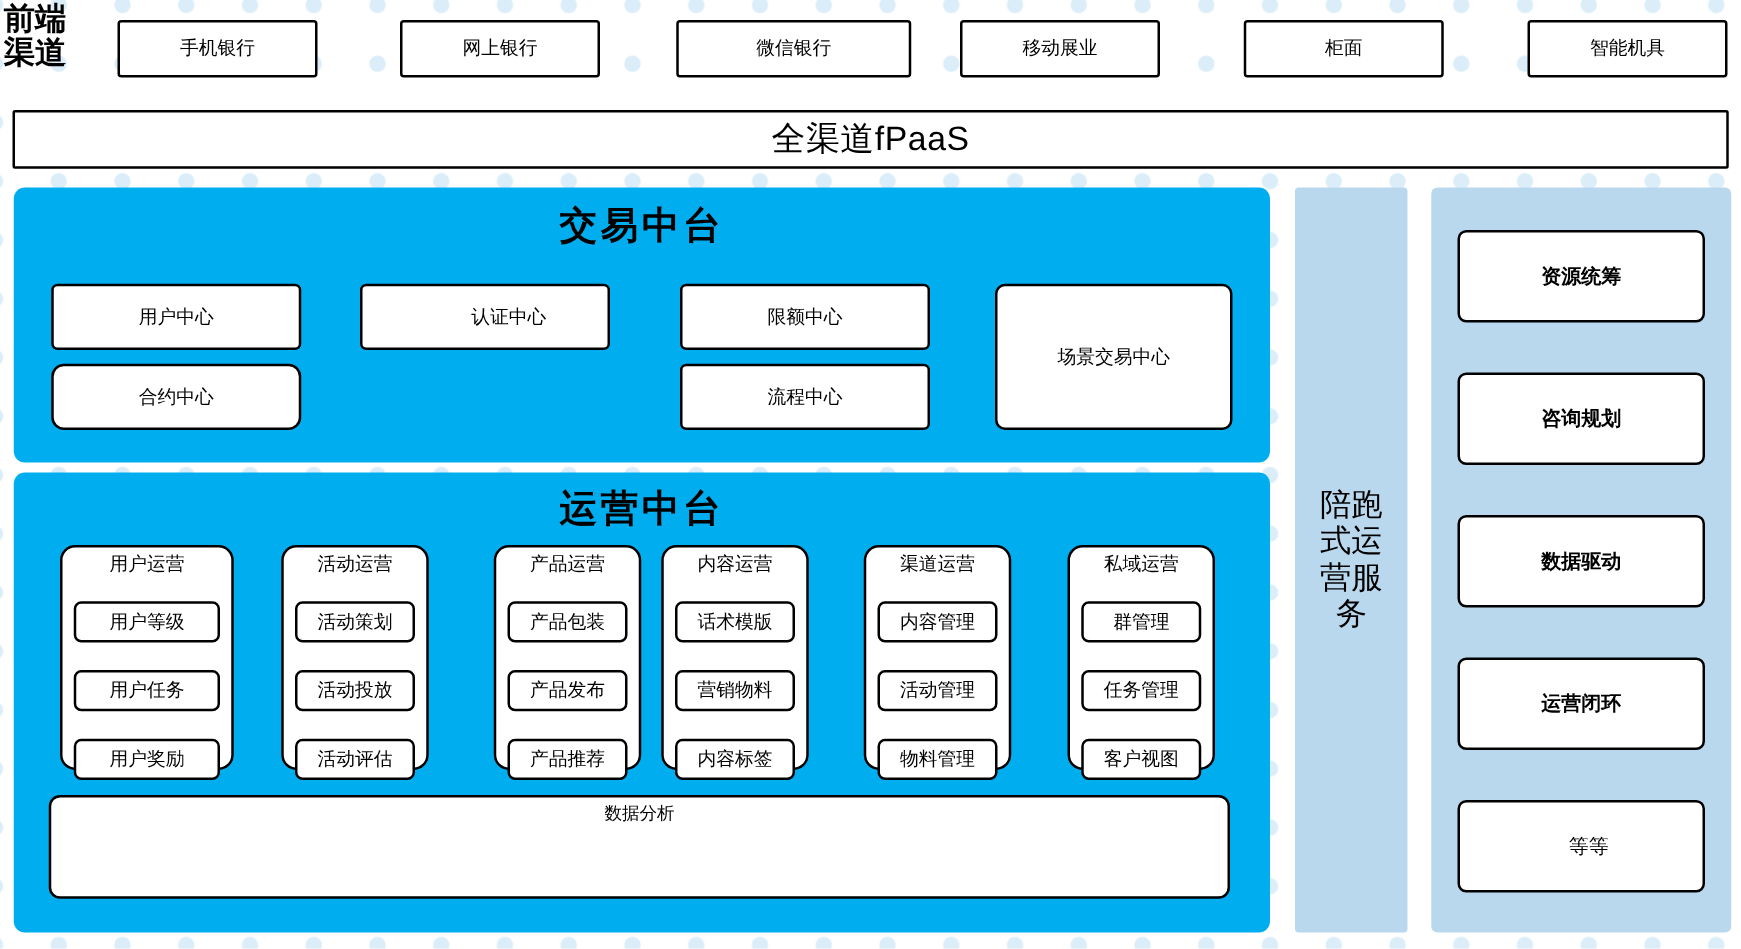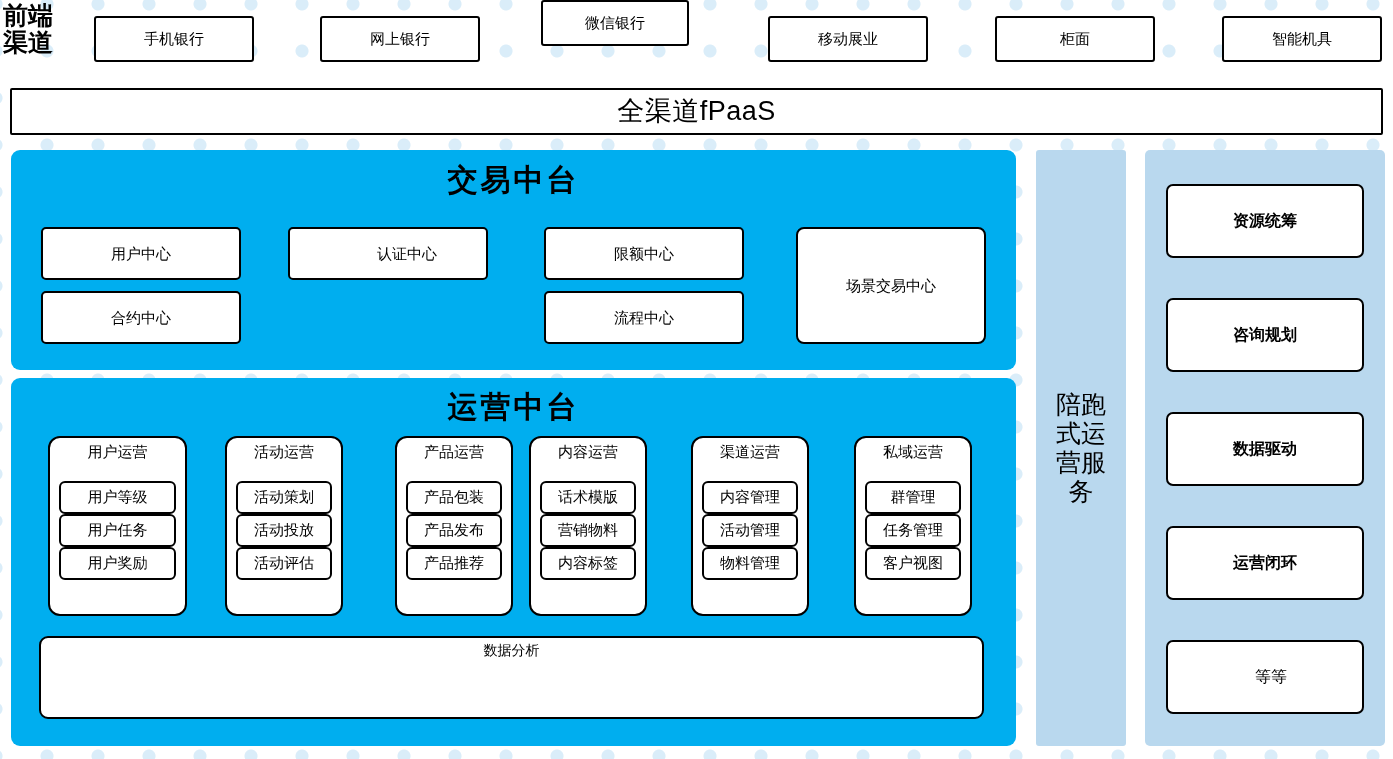--- a/index.html
+++ b/index.html
@@ -112,21 +112,21 @@
   .group-title {
     font-size: 15px;
     color: #000;
     margin-top: 6px;
     margin-bottom: 5px;
     line-height: 1;
   }
   .group-items {
     display: flex;
     flex-direction: column;
-    gap: 0;
+    gap: 22px;
     align-items: center;
     width: 100%;
     padding: 17px 9px 8px 9px;
   }
   .group-item {
     width: 100%;
     height: 33px;
     font-size: 15px;
     border: 2.2px solid #000;
     border-radius: 6px;
@@ -217,41 +217,41 @@
 
 <div id="stage">
 
   <div class="abs side-label" style="left:3px; top:2px; width:78px;">前端
 渠道</div>
 
   <div class="abs node channel-box" style="left:94px; top:16px; width:160px;">手机银行</div>
 
   <div class="abs node channel-box" style="left:320px; top:16px; width:160px;">网上银行</div>
 
-  <div class="abs node channel-box" style="left:541px; top:0; width:148px;">微信银行</div>
+  <div class="abs node channel-box" style="left:541px; top:16px; width:188px;">微信银行</div>
 
   <div class="abs node channel-box" style="left:768px; top:16px; width:160px;">移动展业</div>
 
   <div class="abs node channel-box" style="left:995px; top:16px; width:160px;">柜面</div>
 
   <div class="abs node channel-box" style="left:1222px; top:16px; width:160px;">智能机具</div>
 
   <div class="abs node fpaas-bar" style="left:10px; top:88px; width:1373px; height:47px;">全渠道fPaaS</div>
 
   <div class="abs platform" style="left:11px; top:150px; width:1005px; height:220px;">
 
     <div class="platform-title" style="top:10px;">交易中台</div>
 
     <div class="abs node center-box" style="left:30px; top:77px; width:200px; height:53px;">用户中心</div>
 
     <div class="abs node center-box" style="left:277px; top:77px; width:200px; height:53px;padding-left:38px;">认证中心</div>
 
     <div class="abs node center-box" style="left:533px; top:77px; width:200px; height:53px;">限额中心</div>
 
-    <div class="abs node center-box" style="left:30px; top:141px; width:200px; height:53px;">合约中心</div>
+    <div class="abs node center-box" style="left:30px; top:141px; width:200px; height:53px;border-radius:10px;">合约中心</div>
 
 
     <div class="abs node center-box" style="left:533px; top:141px; width:200px; height:53px;">流程中心</div>
 
     <div class="abs node center-box" style="left:785px; top:77px; width:190px; height:117px; border-radius:8px;">场景交易中心</div>
   </div>
 
   <div class="abs platform" style="left:11px; top:378px; width:1005px; height:368px;">
 
     <div class="platform-title" style="top:9px;">运营中台</div>

